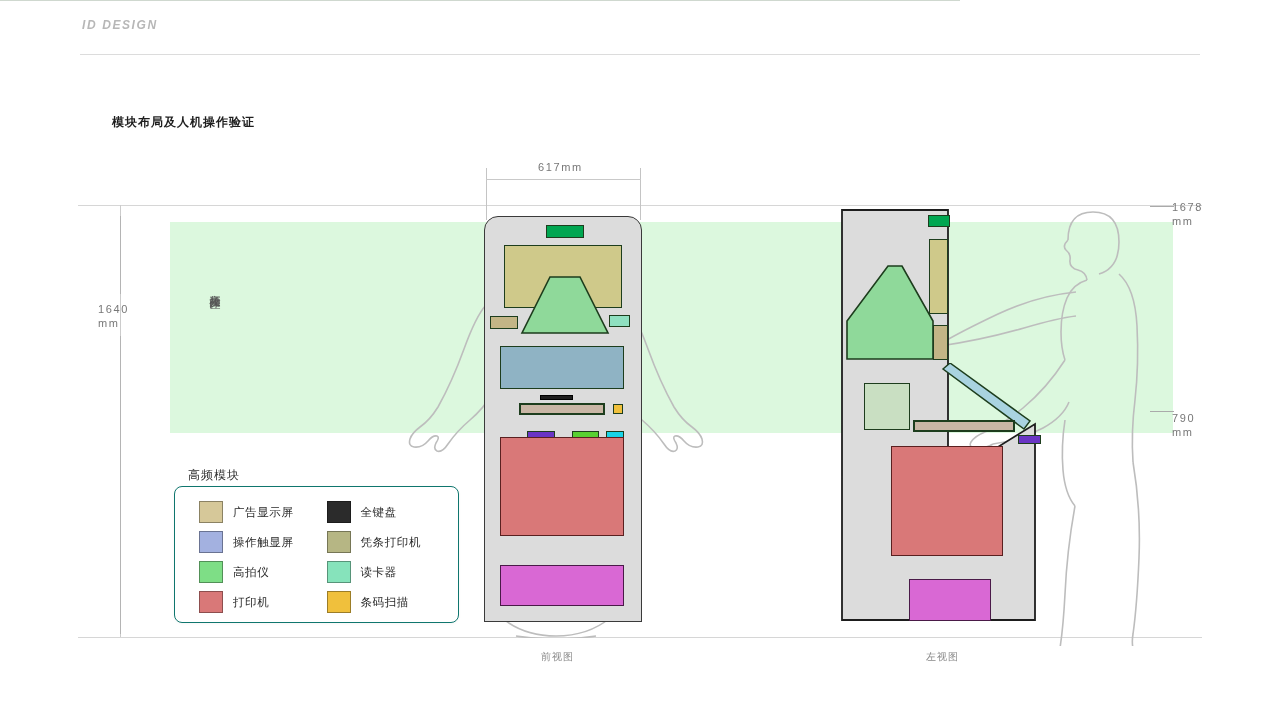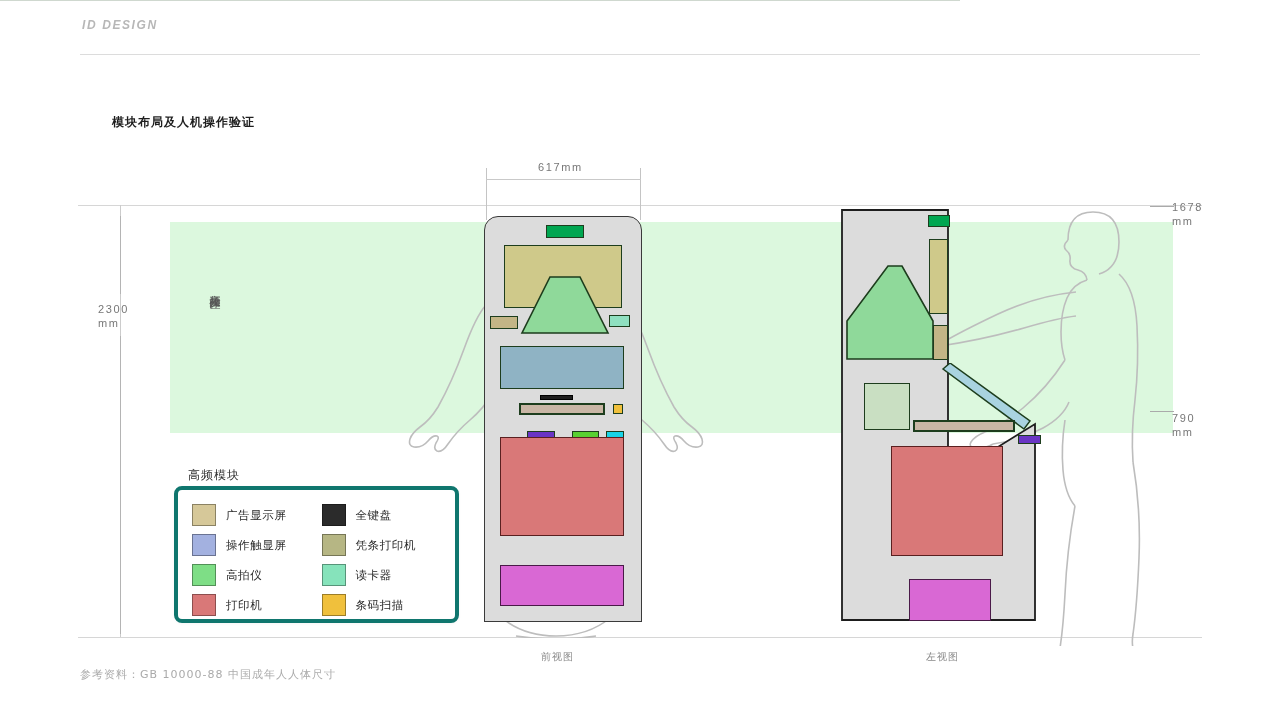--- a/index.html
+++ b/index.html
@@ -116,23 +116,23 @@
 
   
   #legend-title {
     position:absolute; left:188px; top:467px;
     font-size:12px; color:#333; letter-spacing:1px;
     font-family:"DejaVu Sans","Liberation Sans",sans-serif;
     white-space:nowrap;
   }
   #legend-box {
     position:absolute; left:174px; top:486px; width:285px; height:137px;
-    background:#ffffff; border:4px solid #0f766e; border-radius:8px;
+    background:#ffffff; border:1px solid #0f766e; border-radius:8px;
     box-shadow:0 1px 3px rgba(0,0,0,0.04);
-    padding:10px 0 0 0;
+    padding:10px 0 0 10px;
   }
   #legend-grid {
     display:grid; grid-template-columns:1fr 1fr;
     grid-auto-rows:30px; align-items:center;
     padding:0 4px 0 14px;
   }
   .legend-item { display:flex; align-items:center; gap:10px; }
   .legend-sw { width:24px; height:22px; border:1px solid rgba(0,0,0,0.35); flex:0 0 auto; }
   .legend-txt {
     font-size:11.5px; color:#2a2a2a; letter-spacing:0.6px;
@@ -161,21 +161,21 @@
   <div class="h-rule" id="rule-ground"></div>
   <div id="rule-mid"></div>
   <div class="v-rule" id="vrule-left"></div>
 
   <div id="hf-band"></div>
   <div id="hf-band-label">高频操作区</div>
 
   <div id="dimline-1640-a"></div>
   <div id="dimline-1640-b"></div>
   <div class="dim-label" id="dim-1640">
-    <div>2300</div>
+    <div>1640</div>
     <div>mm</div>
   </div>
 
   <div class="dim-tick" id="tick-1678"></div>
   <div class="dim-label" id="dim-1678">
     <div>1678</div>
     <div>mm</div>
   </div>
 
   <div class="dim-tick" id="tick-790"></div>
@@ -342,15 +342,14 @@
         <span class="legend-sw" style="background: rgb(217, 120, 120);"></span>
         <span class="legend-txt">打印机</span>
       </div>
       <div class="legend-item">
         <span class="legend-sw" style="background: rgb(240, 192, 60);"></span>
         <span class="legend-txt">条码扫描</span>
       </div>
     </div>
   </div>
 
-  <div id="footer-note">参考资料：GB 10000-88 中国成年人人体尺寸</div>
 
 </div>
 
 </body></html>

